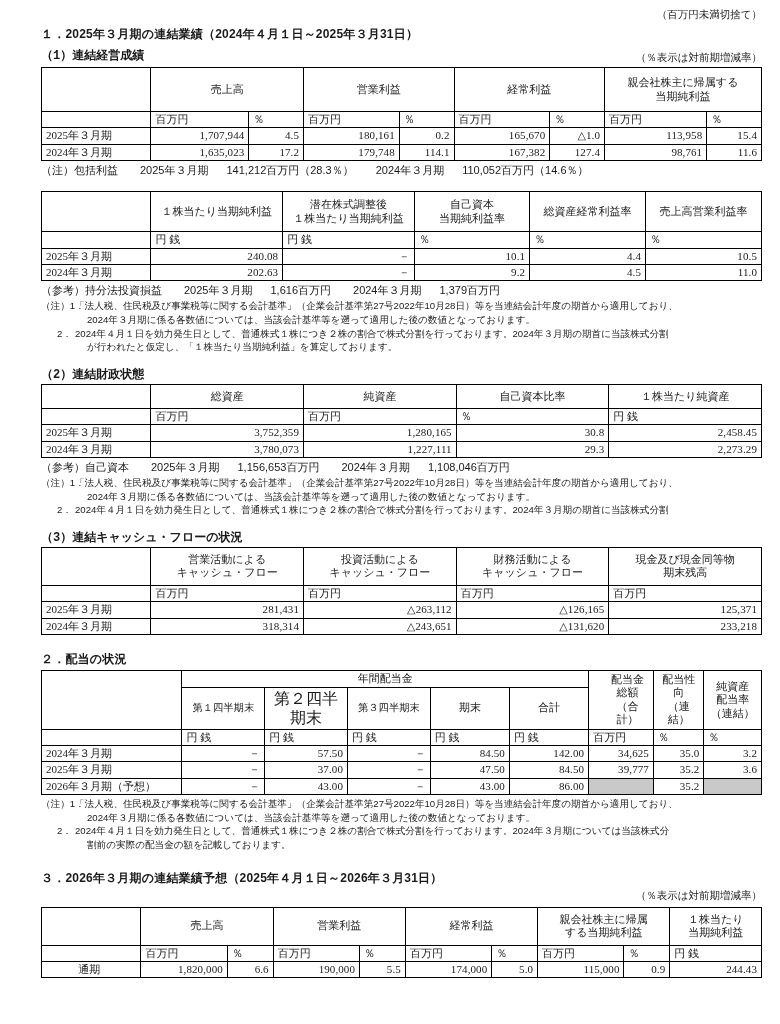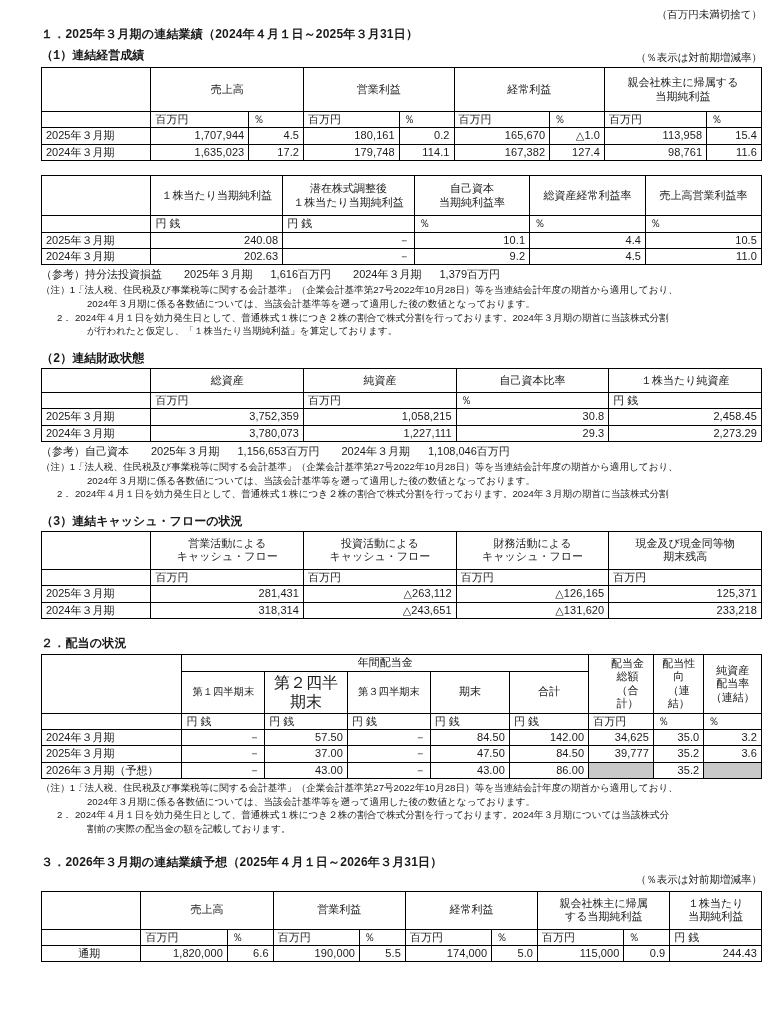--- a/index.html
+++ b/index.html
@@ -16,21 +16,21 @@
   .page { padding: 6px 18px 0 18px; margin-left: 23px; }
 
   .right-note { text-align:right; font-size:10.5px; margin:2px 0 4px 0; }
   .sec-title { font-size:12px; font-weight:bold; margin:2px 0 2px 0; letter-spacing:0.2px; }
   .sub-title { font-size:12px; font-weight:bold; margin:2px 0 1px 0; display:inline-block;font-family:Liberation Mono, monospace; }
   .title-row { display:flex; align-items:flex-end; justify-content:space-between; margin-bottom:2px; }
   .title-row .right-note { margin:0; }
 
   table.fin {
     width:100%; border-collapse:collapse; table-layout:fixed;
-    border:1.6px solid #000; margin-bottom:2px;
+    border:1.6px solid #000; margin-bottom:2px;font-family:Liberation Serif, serif;
   }
   table.fin td, table.fin th {
     border:1px solid #000;
     padding:1px 4px;
     font-weight:normal;
     font-size:11px;
     line-height:1.22;
     vertical-align:middle;
   }
   table.fin thead td { text-align:center; border-bottom:1.6px solid #000; }
@@ -128,20 +128,23 @@
         <td class="num">179,748</td>
         <td class="num">114.1</td>
         <td class="num">167,382</td>
         <td class="num">127.4</td>
         <td class="num">98,761</td>
         <td class="num">11.6</td>
       </tr>
     </tbody>
   </table>
 
+  <div class="refline">
+    <span class="lab">（注）包括利益</span><span class="sp1"></span><span>2025年３月期</span><span class="sp2"></span><span>141,212百万円（28.3％）</span><span class="sp1"></span><span>2024年３月期</span><span class="sp2"></span><span>110,052百万円（14.6％）</span>
+  </div>
 
   <div class="gap-md"></div>
 
   <table class="fin">
     <colgroup>
       <col style="width:15.2%">
         <col style="width:18.3%">
         <col style="width:18.3%">
       <col style="width:16.0%">
         <col style="width:16.1%">
@@ -238,21 +241,21 @@
       <tr class="unitrow">
         <td></td>
         <td>百万円</td>
         <td>百万円</td>
         <td>％</td>
         <td>円 銭</td>
       </tr>
       <tr>
         <td class="rowlabel">2025年３月期</td>
         <td class="num">3,752,359</td>
-        <td class="num">1,058,215</td>
+        <td class="num">1,280,165</td>
         <td class="num">30.8</td>
         <td class="num">2,458.45</td>
       </tr>
       <tr>
         <td class="rowlabel">2024年３月期</td>
         <td class="num">3,780,073</td>
         <td class="num">1,227,111</td>
         <td class="num">29.3</td>
         <td class="num">2,273.29</td>
       </tr>

